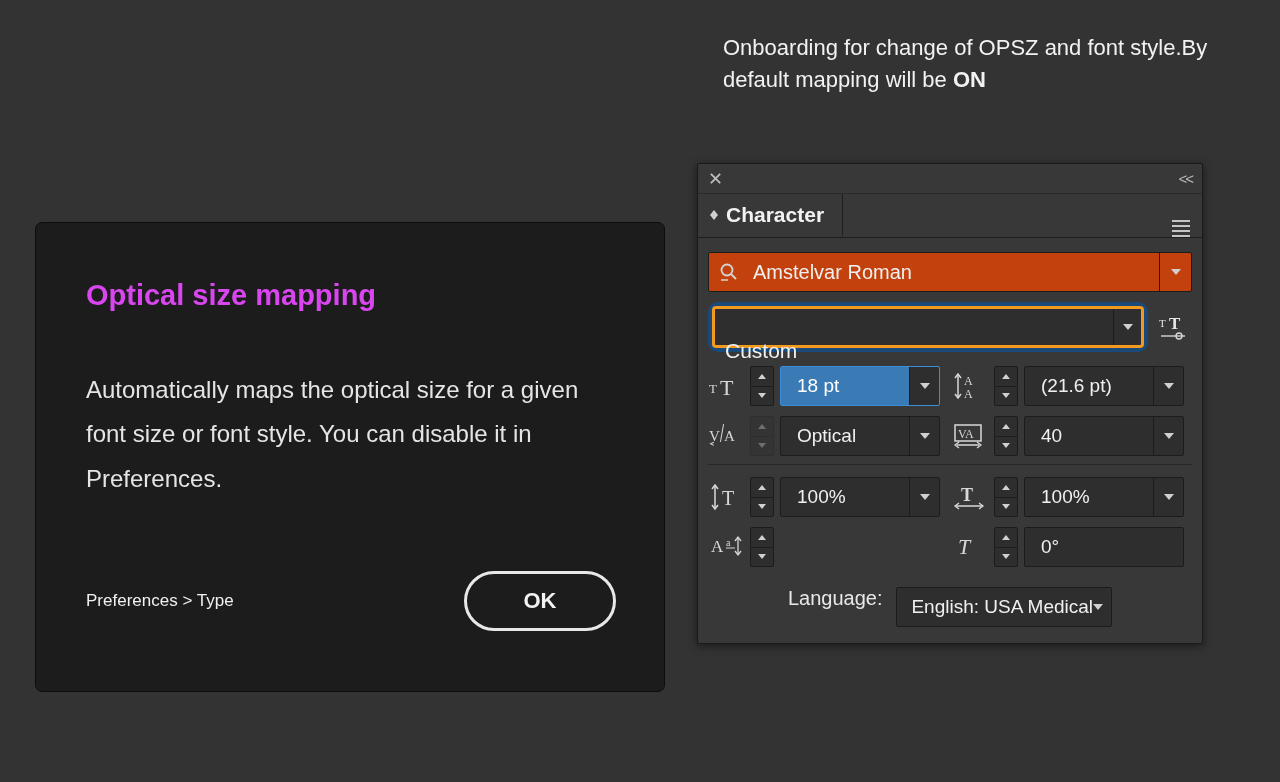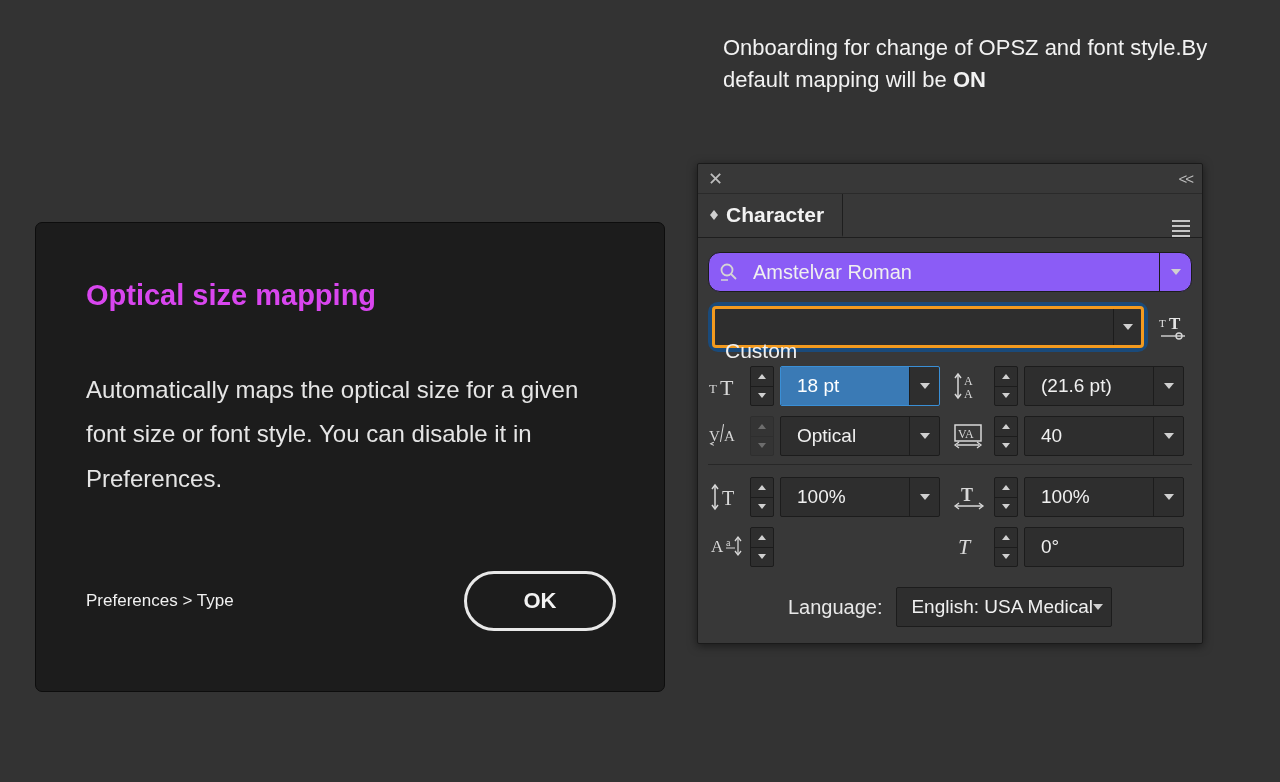--- a/index.html
+++ b/index.html
@@ -154,24 +154,24 @@
   align-items: center;
   gap: 8px;
   margin-bottom: 10px;
 }
 
 
 .font-family {
   display: flex;
   align-items: center;
   flex: 1;
-  background: #8b5cf6;
+  background: #c2410c;
   border: 1px solid #1c1c1c;
   height: 40px;
-  border-radius: 12px;
+  border-radius: 2px;
 }
 .search-icon-box {
   width: 40px;
   display: flex;
   align-items: center;
   justify-content: center;
   color: #d5d5d5;
 }
 .font-name {
   flex: 1;
@@ -311,21 +311,21 @@
 
 hr.sep {
   border: none;
   border-top: 1px solid #272727;
   margin: 8px 0 12px 0;
 }
 
 
 .lang-row {
   display: flex;
-  align-items: center;
+  align-items: flex-start;
   justify-content: center;
   gap: 14px;
   margin-top: 20px;
 }
 .lang-label {
   font-size: 20px;
   color: #e8e8e8;
 }
 .lang-select {
   height: 40px;

